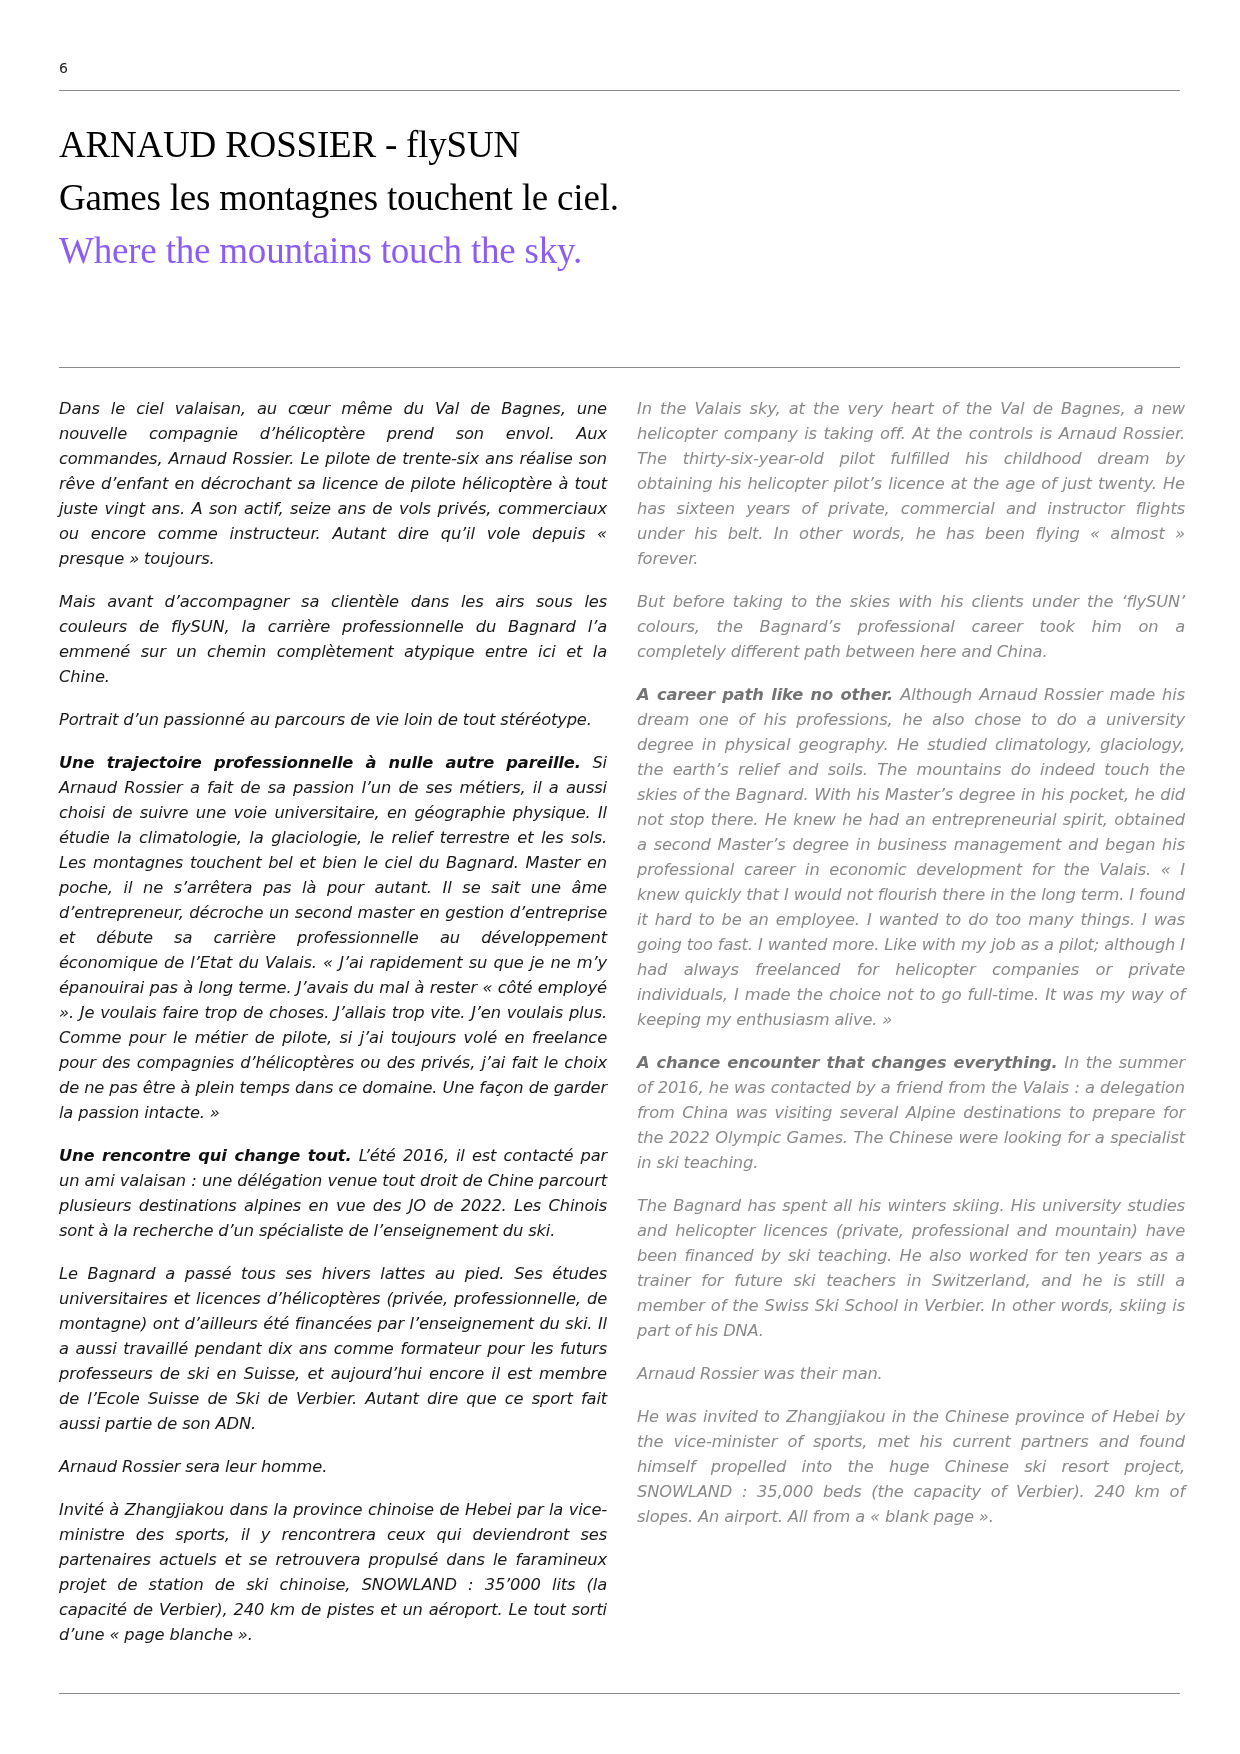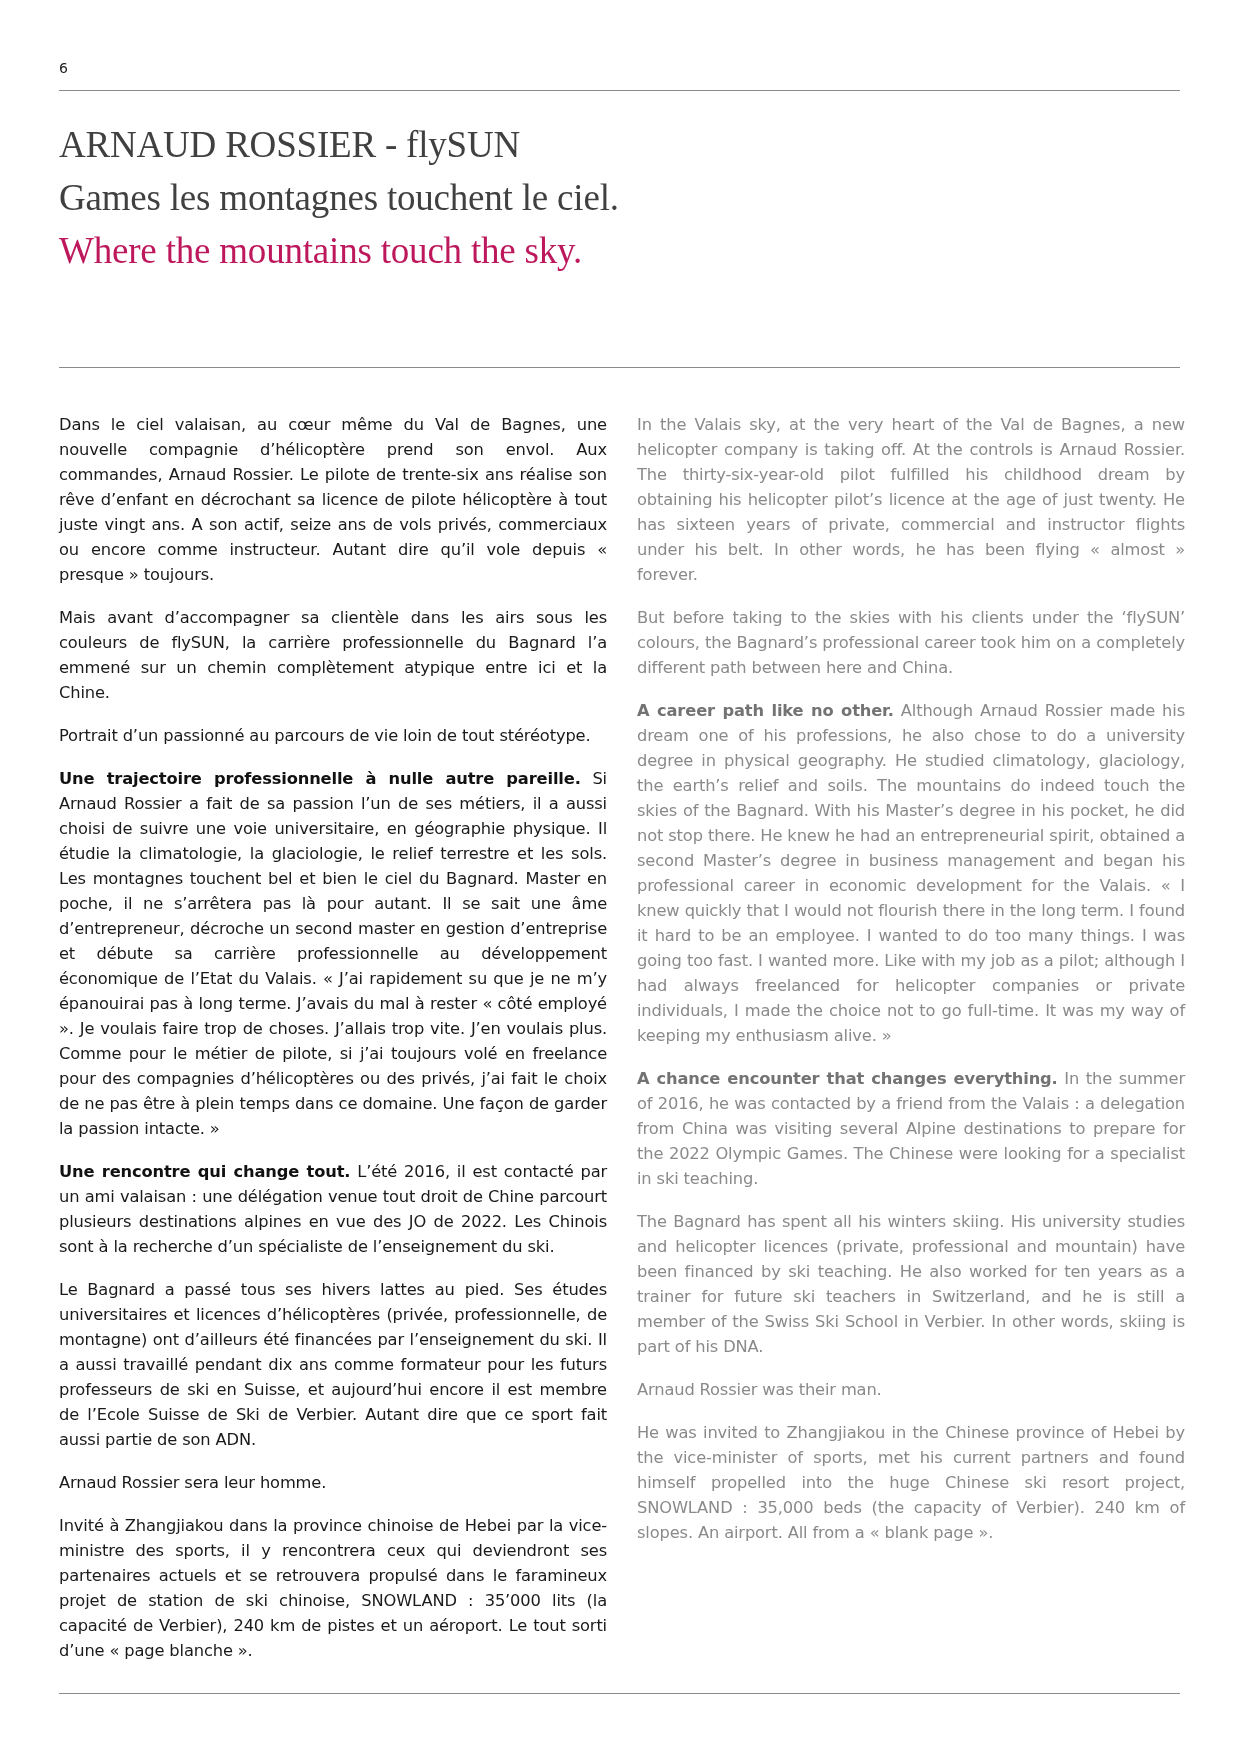--- a/index.html
+++ b/index.html
@@ -10,31 +10,31 @@
   }
   .rule { position: absolute; left: 59px; width: 1121px; height: 0; border-top: 1.5px solid #8a8a8a; }
   .rule.top { top: 90px; }
   .rule.mid { top: 367px; }
   .rule.bottom { top: 1693px; }
   .title-block {
     position: absolute; left: 59px; top: 118px;
     font-family: "Liberation Serif", "DejaVu Serif", serif;
     font-size: 37px; line-height: 53px; letter-spacing: -0.2px;
   }
-  .title-line { color: #404040; white-space: nowrap; }
-  .title-line.en { color: #be185d; }
+  .title-line { color: #000000; white-space: nowrap; }
+  .title-line.en { color: #8b5cf6; }
   .col {
     position: absolute; top: 396px; width: 548px;
     font-family: "DejaVu Sans", sans-serif;
     font-size: 16.3px; line-height: 25px; text-align: justify;
     letter-spacing: -0.15px;
   }
   .col.fr { left: 59px; color: #1a1a1a; }
   .col.en { left: 637px; color: #8a8a8a; }
-  .col p { margin: 16px 0 18px 0; }
+  .col p { margin: 0 0 18px 0; font-style: italic; }
   .col .lead { font-weight: bold; }
   .col.fr .lead { color: #111; }
   .col.en .lead { color: #737373; }
 </style>
 </head>
 <body>
 
 <div class="page-number">6</div>
 <div class="rule top"></div>
 

